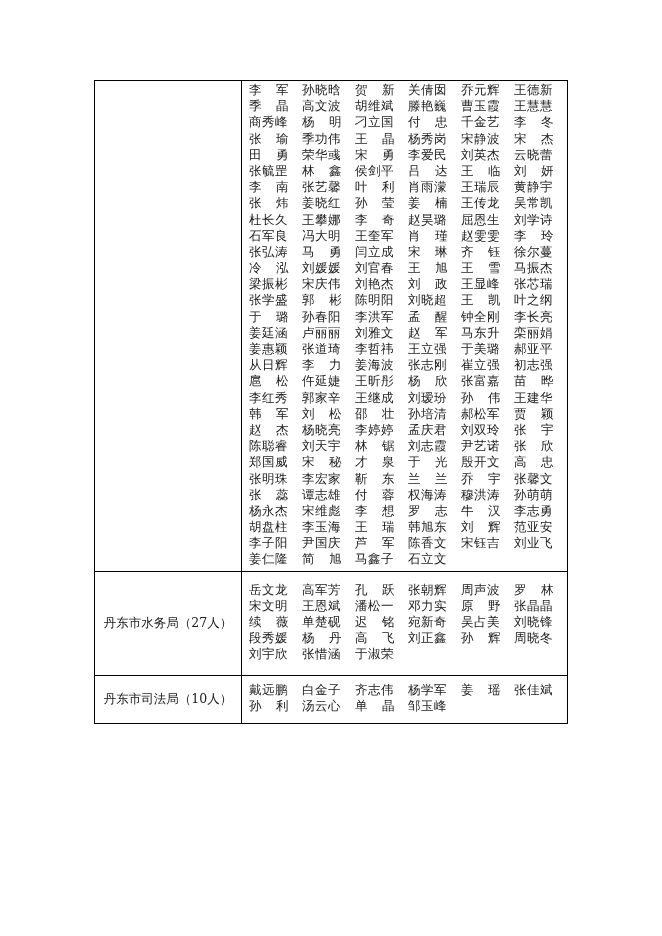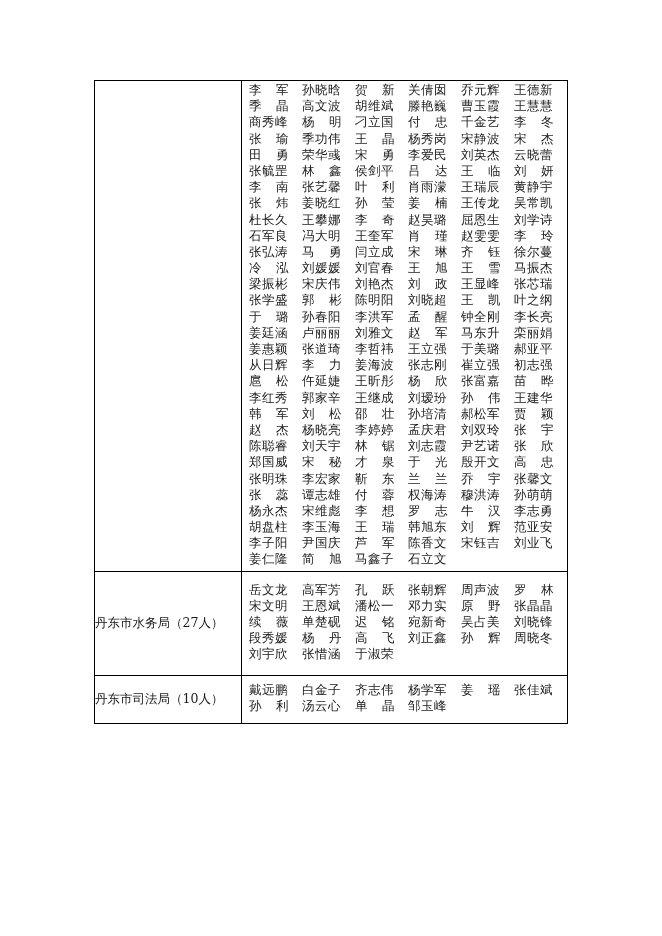--- a/index.html
+++ b/index.html
@@ -1,21 +1,21 @@
 <!DOCTYPE html>
 <html><head>
 <meta charset="utf-8">
 <style>
   html, body { margin:0; padding:0; background:#ffffff; }
   body { width:662px; height:936px; position:relative; overflow:hidden;
          font-family:"DejaVu Serif", "Liberation Serif", serif; color:#1a1a1a; }
   table.roster { position:absolute; left:94px; top:80px; width:474px;
                  border-collapse:collapse; table-layout:fixed; }
   table.roster td { border:1.2px solid #000; vertical-align:middle; padding:0; }
-  td.dept { width:146px; font-size:12.5px; }
+  td.dept { width:146px; text-align:center; font-size:12.5px; }
   td.names { padding:1px 0 3px 7px !important; }
   .grid { display:grid; grid-template-columns:repeat(6, 53px); }
   .name { font-size:12.5px; line-height:16.2px; height:16.2px; white-space:nowrap;
           letter-spacing:0.5px; }
   .name.two { display:flex; justify-content:space-between; width:40px; }
 </style>
 </head>
 <body>
 
 <table class="roster">

